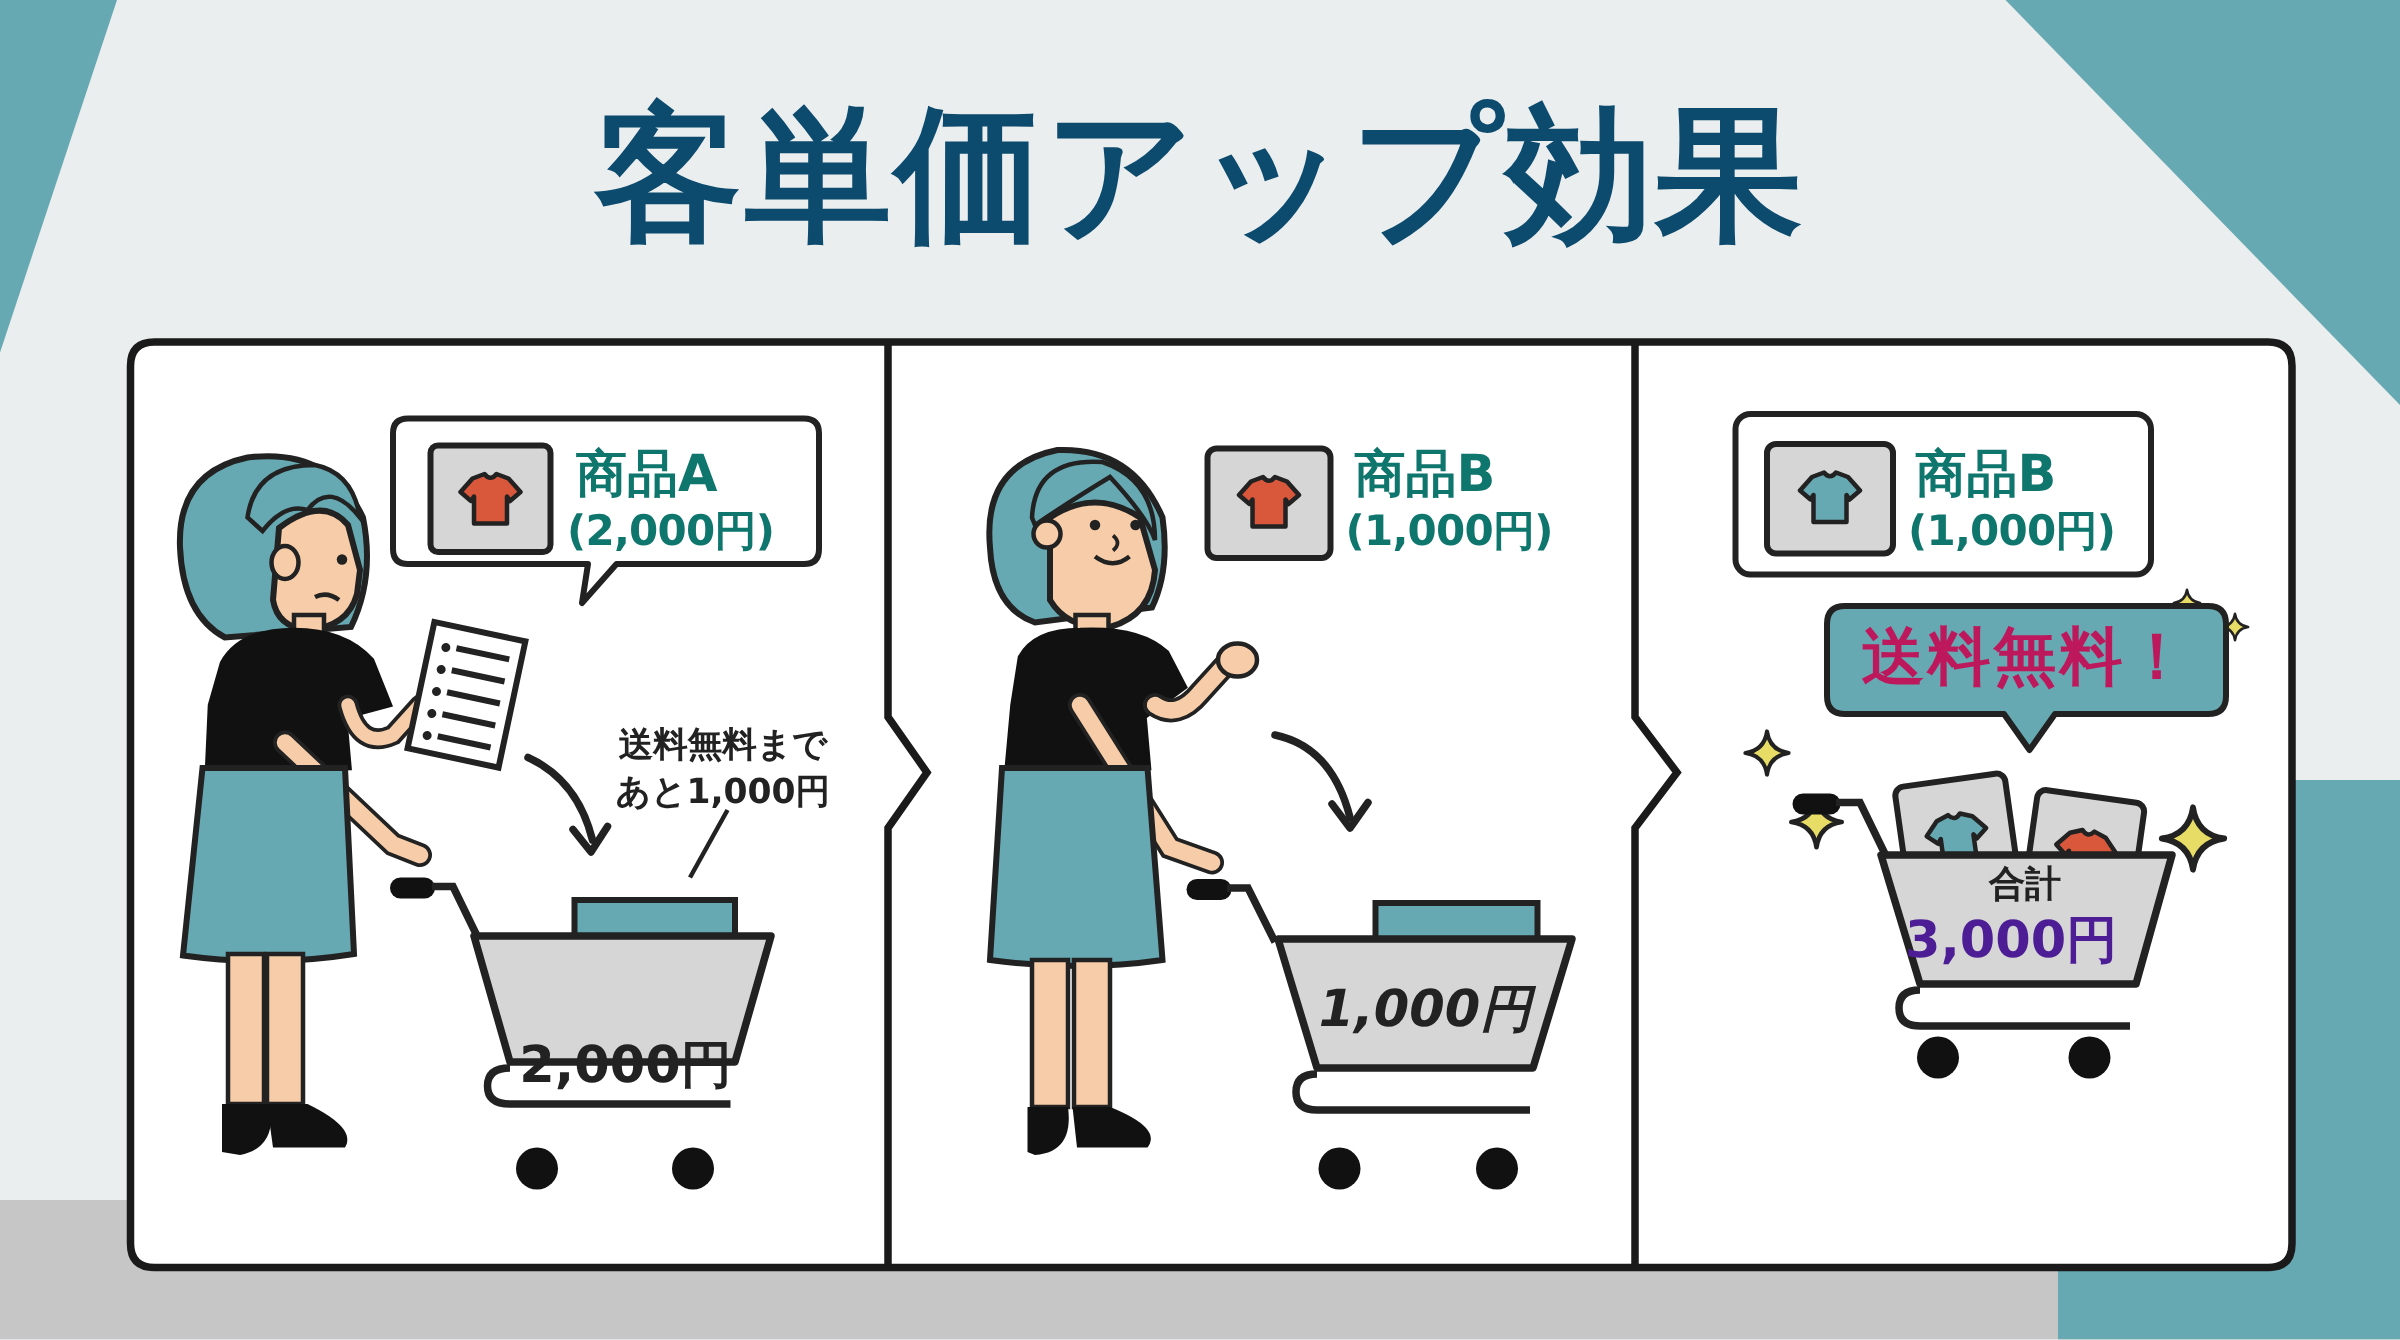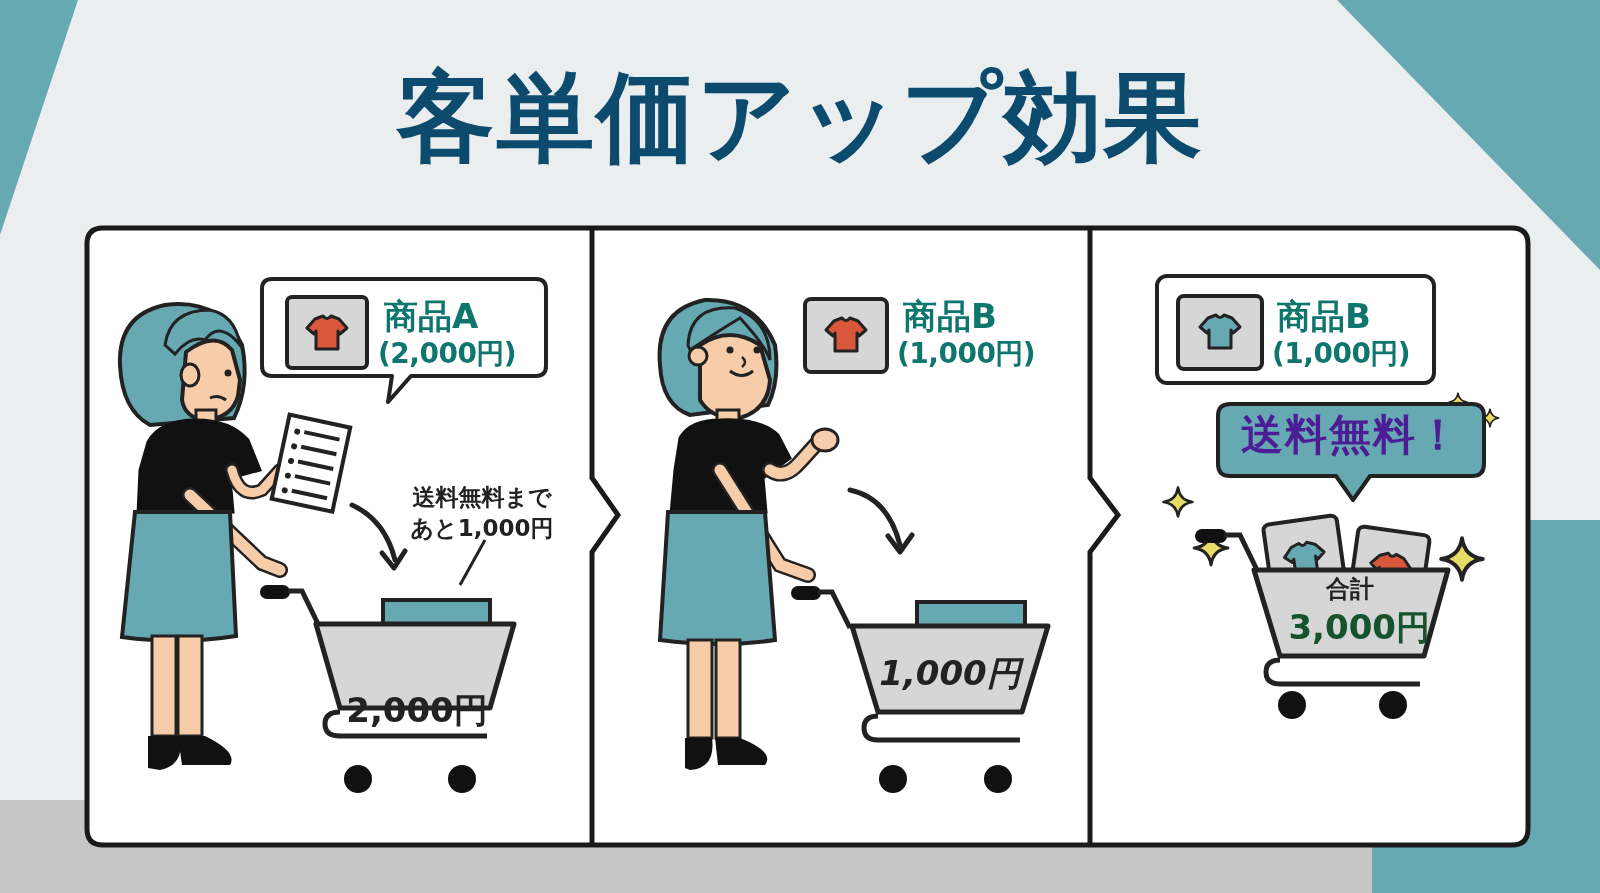--- a/index.html
+++ b/index.html
@@ -15,23 +15,23 @@
     color: #0c4a6e; letter-spacing: 2px; line-height: 1;
   }
   .frame-svg { position: absolute; left: 0; top: 0; }
   .label {
     position: absolute; font-weight: bold; color: #0f766e; line-height: 1.15;
   }
   .prod-name { font-size: 34px; }
   .prod-price { font-size: 28px; letter-spacing: -0.5px; }
   .note { font-size: 23px; text-align: center; line-height: 1.35; color: #222; }
   .cart-amount { font-size: 34px; text-align: center; color: #222; }
-  .free-badge { font-size: 42px; color: #4c1d95; letter-spacing: 2px; text-align: center; font-family: Liberation Mono, monospace; }
+  .free-badge { font-size: 42px; color: #be185d; letter-spacing: 2px; text-align: center; }
   .total-label { font-size: 24px; text-align: center; color: #222; }
-  .total-amount { font-size: 34px; text-align: right; color: #14532d; }
+  .total-amount { font-size: 34px; text-align: left; color: #4c1d95; }
 </style>
 </head>
 <body>
 
 <svg class="bg-svg" width="1600" height="893">
   <rect x="0" y="0" width="1600" height="893" fill="#eaeeee"></rect>
   <polygon points="0,0 78,0 0,235" fill="#67a9b3"></polygon>
   <polygon points="1337,0 1600,0 1600,270" fill="#67a9b3"></polygon>
   <rect x="0" y="800" width="1600" height="93" fill="#c6c6c6"></rect>
   <rect x="1372" y="520" width="228" height="373" fill="#67a9b3"></rect>

